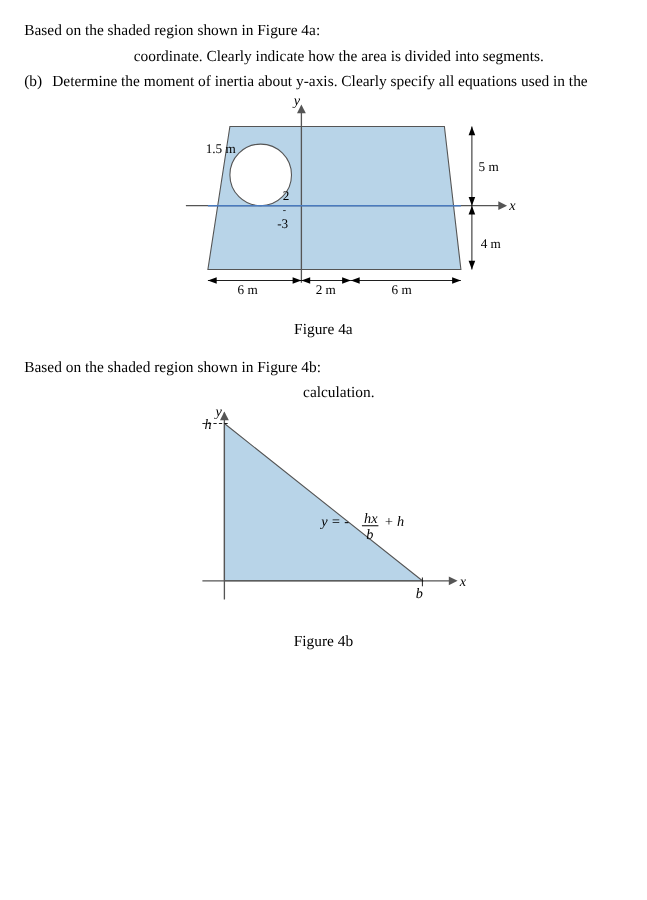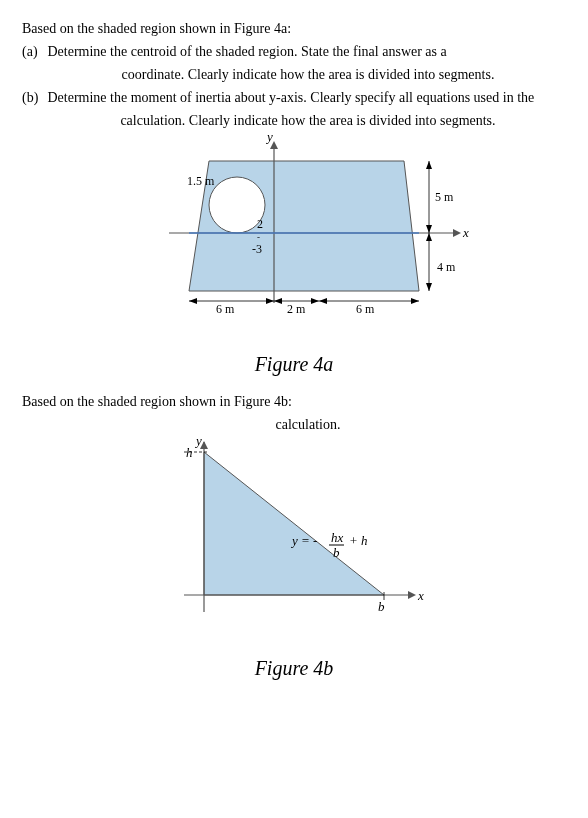--- a/index.html
+++ b/index.html
@@ -11,23 +11,22 @@
       width: 588px;
       min-height: 818px;
       padding: 18px 22px 18px 22px;
     }
     .section { margin-bottom: 6px; }
     .line { margin-bottom: 2px; line-height: 1.5; }
     .indent { margin-left: 28px; text-align: center; }
     .part-label { display: inline-block; width: 22px; font-weight: normal; vertical-align: top; }
     .part-content { display: inline-block; width: calc(100% - 26px); }
     .figure-label {
-      margin-top: 20px;
-      font-style: italic;
-      font-size: 20px;
+      margin-top: 6px;
+      font-size: 14px;
     }
     .fig4a-wrap {
       position: relative;
       width: 370px;
       height: 200px;
     }
     .fig4a-svg {
       position: absolute;
       top: 0; left: 0;
     }
@@ -51,31 +50,26 @@
   </style>
 </head>
 <body>
 
 <div>
 
   <div class="section line">
     <span>Based on the shaded region shown in Figure 4a:</span>
   </div>
 
-  <div class="line">
-    <span class="part-label">(a)</span>
-    <span class="part-content">Determine the centroid of the shaded region. State the final answer as a</span>
-  </div>
   <div class="line indent">coordinate. Clearly indicate how the area is divided into segments.</div>
 
   <div class="line">
     <span class="part-label">(b)</span>
     <span class="part-content">Determine the moment of inertia about y-axis. Clearly specify all equations used in the</span>
   </div>
-  <div class="line indent">calculation. Clearly indicate how the area is divided into segments.</div>
 
   <div class="figures-row">
     <div class="fig4a-wrap">
       <svg class="fig4a-svg" width="370" height="200">
 
         <polygon points="100,28 295,28 310,158 80,158" fill="#b8d4e8" stroke="#555" stroke-width="1"></polygon>
 
         <circle cx="128" cy="72" r="28" fill="white" stroke="#555" stroke-width="1"></circle>
 
         <line x1="165" y1="170" x2="165" y2="10" stroke="#555" stroke-width="1.2"></line>

